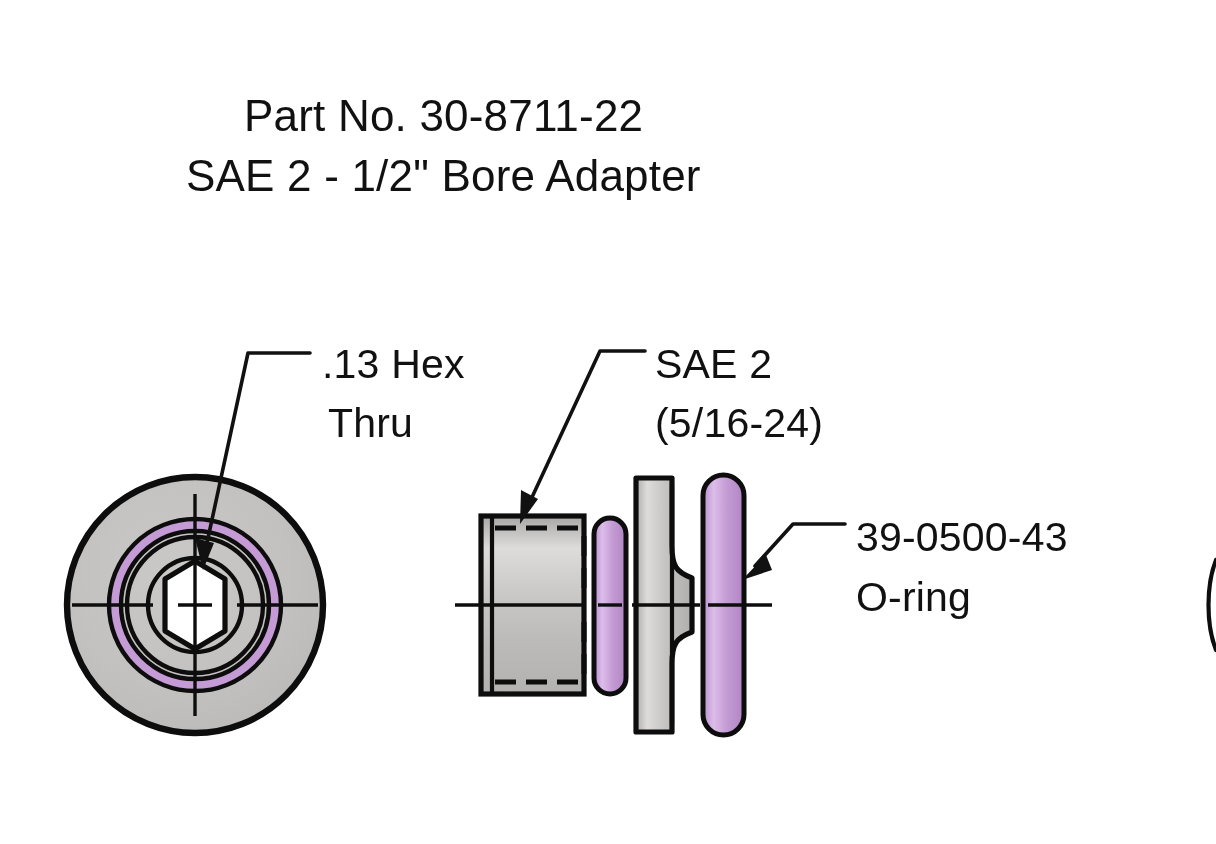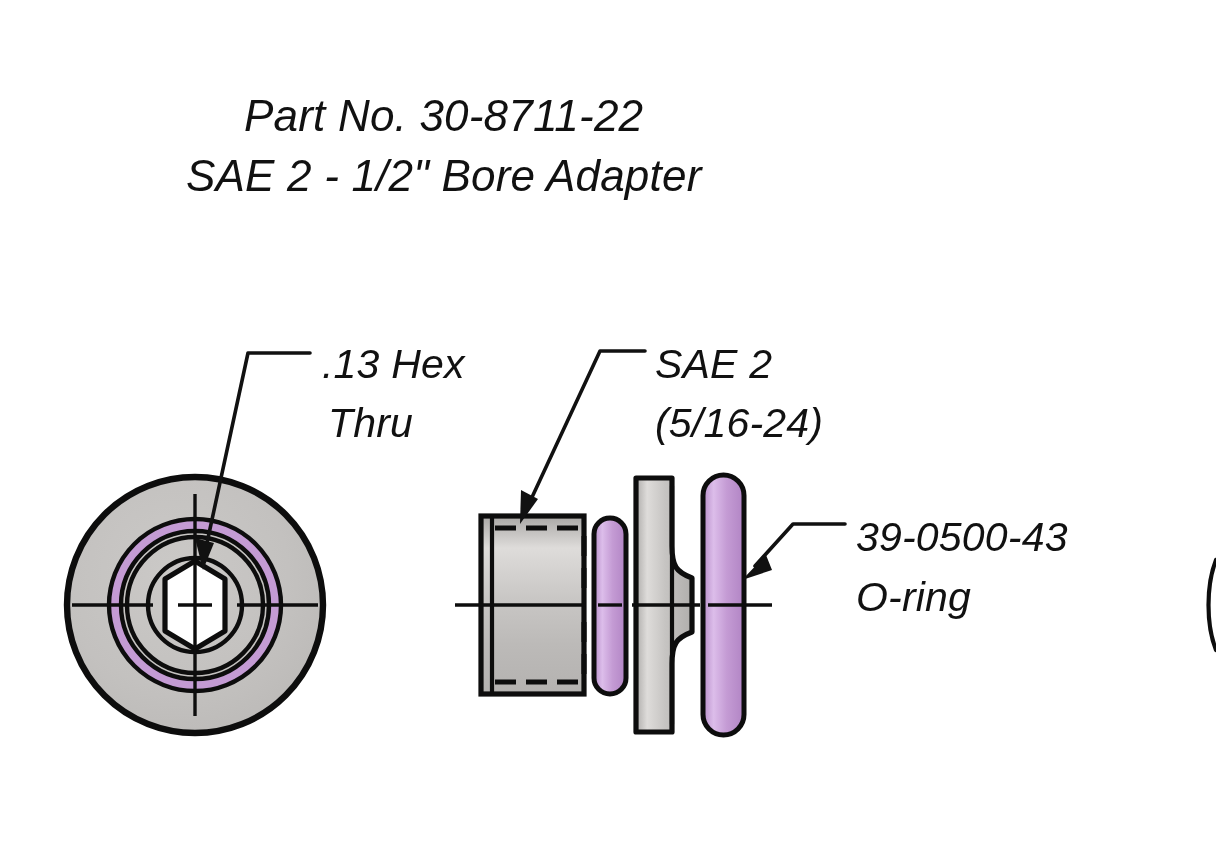--- a/index.html
+++ b/index.html
@@ -15,21 +15,20 @@
     overflow: hidden;
     font-family: "Liberation Sans", "DejaVu Sans", sans-serif;
     color: #000000;
   }
   #drawing-root {
     position: absolute;
     left: 0;
     top: 0;
     width: 972px;
     height: 844px;
-    font-style: italic;
   }
   svg.drawing-canvas {
     display: block;
     width: 1216px;
     height: 844px;
   }
   text {
     font-family: "Liberation Sans", "DejaVu Sans", sans-serif;
     fill: #111111;
     white-space: pre;

